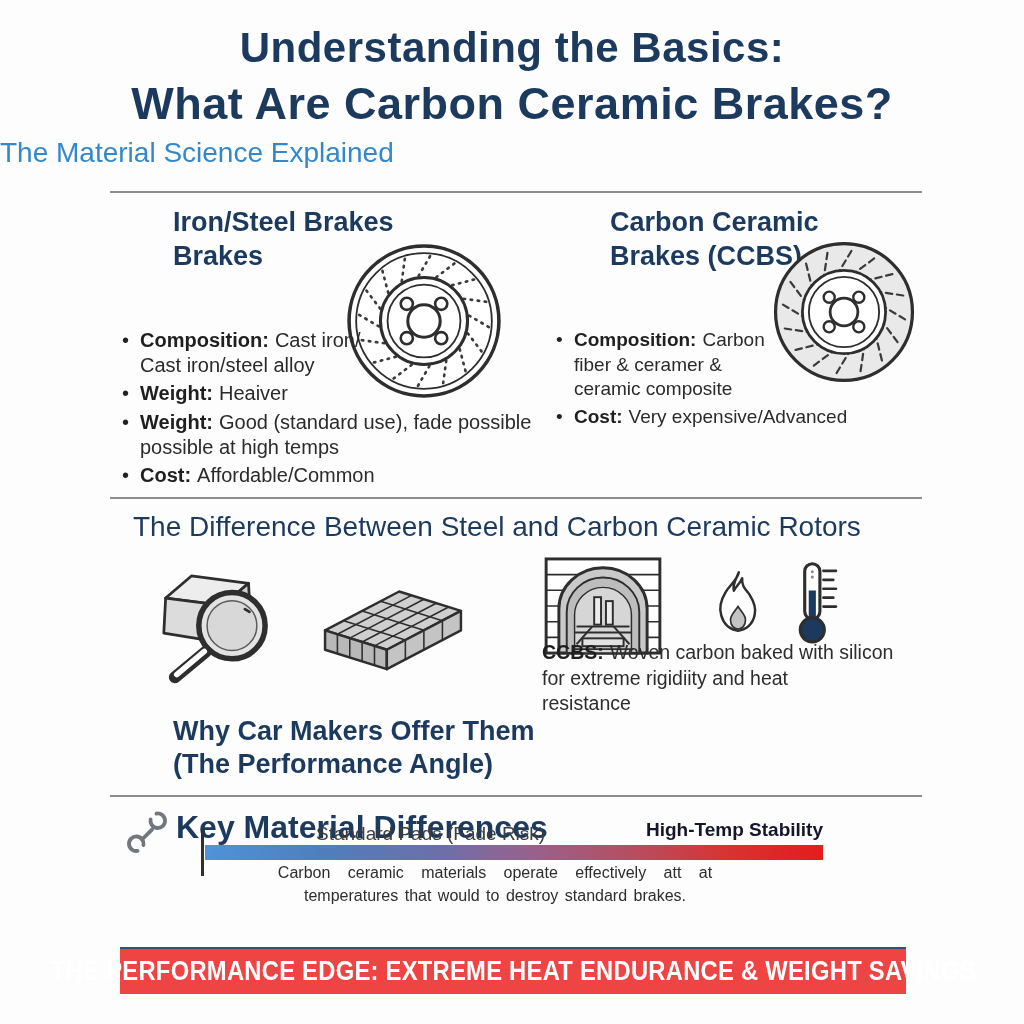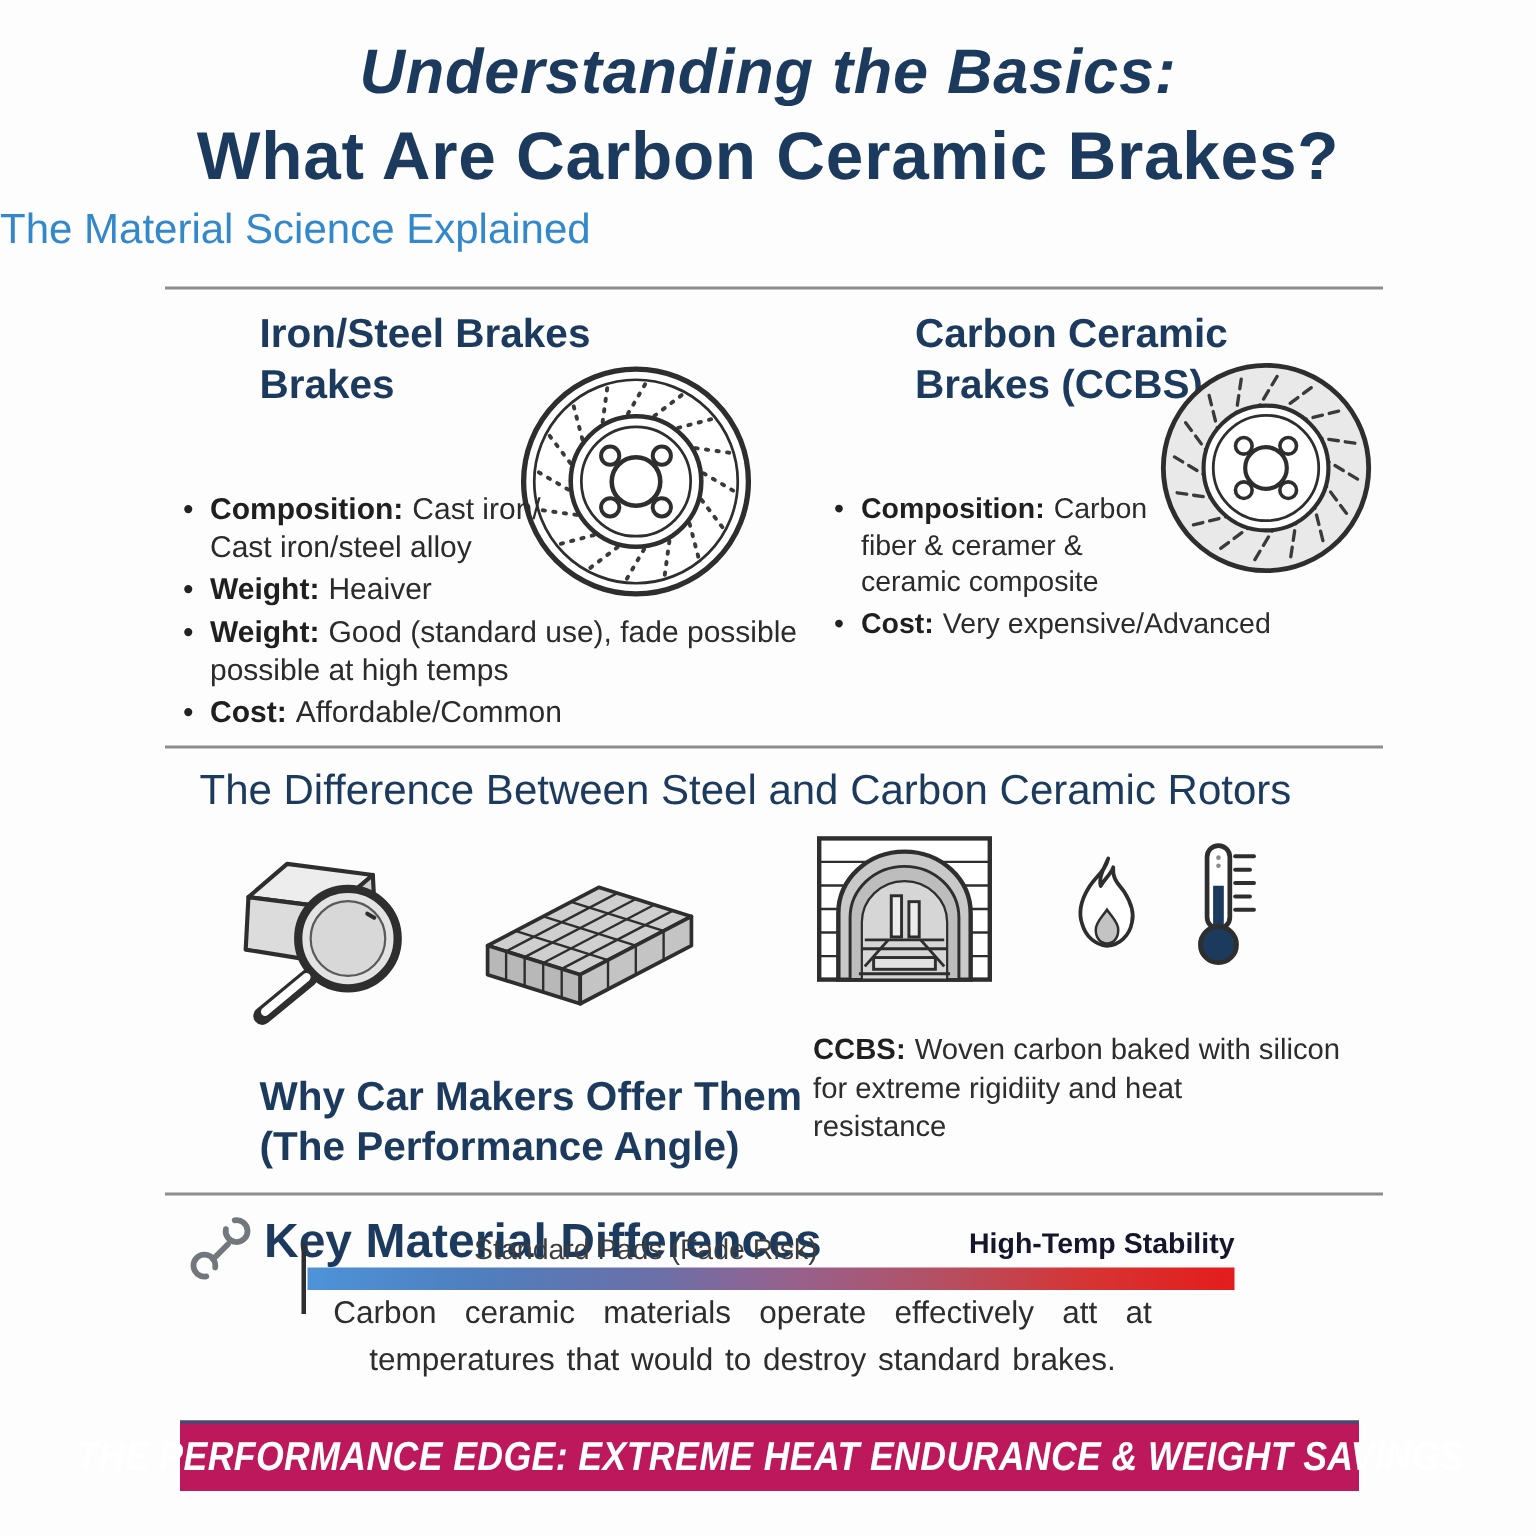--- a/index.html
+++ b/index.html
@@ -2,56 +2,56 @@
 <html><head>
 <meta charset="utf-8">
 <style>
   html,body{margin:0;padding:0;background:#ffffff;}
   body{font-family:"Liberation Sans",sans-serif;color:#2b2b2b;}
   .page{position:relative;width:1024px;height:1024px;background:#fdfdfd;overflow:hidden;}
   .abs{position:absolute;}
   .navy{color:#1c3a5e;}
   .pre{white-space:pre-line;margin-left:40px;}
 
-  .title1{top:24px;left:0;right:0;text-align:center;font-size:42px;font-weight:700;letter-spacing:0.5px;font-style:italic;}
+  .title1{top:24px;left:0;right:0;text-align:center;font-size:42px;font-weight:700;letter-spacing:0.5px;}
   .title2{top:78px;left:0;right:0;text-align:center;font-size:45px;font-weight:700;letter-spacing:0.5px;}
   .subtitle{top:137px;left:0;right:0;text-align:left;font-size:28px;color:#3388cc;}
 
   .divider{left:110px;width:812px;height:2px;background:#8d8d8d;}
   .d1{top:191px;} .d2{top:497px;} .d3{top:795px;}
 
   .col-heading{font-size:27px;font-weight:700;line-height:1.25;}
   .steel-heading{left:133px;top:206px;}
   .ceramic-heading{left:570px;top:206px;}
 
   .bullets{font-size:20px;line-height:1.26;}
   .steel-bullets{left:118px;top:328px;width:452px;}
   .ceramic-bullets{left:552px;top:328px;width:410px;font-size:19px;line-height:1.3;}
   .bullet{position:relative;padding-left:22px;margin-bottom:3px;}
   .bullet::before{content:"•";position:absolute;left:4px;top:0;color:#222;}
   .blabel{font-weight:700;color:#1f1f1f;margin-right:6px;}
   .blabel:empty{margin-right:0;}
   .btext{white-space:pre-line;}
 
   .mid-heading{left:133px;top:511px;font-size:28px;font-weight:400;}
-  .ccbs-note{left:542px;top:688px;width:410px;font-size:19.5px;line-height:1.32;color:#2d2d2d;}
+  .ccbs-note{left:542px;top:640px;width:410px;font-size:19.5px;line-height:1.32;color:#2d2d2d;}
   .why-heading{left:133px;top:715px;font-size:27px;font-weight:700;line-height:1.22;}
 
   .key-heading{left:176px;top:809px;font-size:32px;font-weight:700;}
   .scale-left{left:316px;top:823px;font-size:19px;color:#3d3d3d;}
   .scale-right{right:201px;top:819px;font-size:19px;font-weight:700;color:#15152c;}
   .scale-tick{left:201px;top:829px;width:3px;height:47px;background:#2f2f2f;}
   .scale-bar{left:205px;top:845px;width:618px;height:15px;
     background:linear-gradient(90deg,#4e93d9 0%,#4f7fbe 18%,#6c6fa8 38%,#96628e 52%,#b45064 68%,#d63434 84%,#e51c1c 100%);}
-  .key-body{left:163px;top:861px;width:664px;text-align:center;font-size:21px;line-height:1.46;color:#2d2d2d;}
+  .key-body{left:163px;top:861px;width:664px;text-align:center;font-size:16px;line-height:1.46;color:#2d2d2d;}
   .key-body .l1{word-spacing:13px;display:block;}
   .key-body .l2{word-spacing:2px;display:block;}
 
-  .banner{left:120px;top:947px;width:786px;height:45px;background:#be185d;border-top:2px solid #35517a;
-    display:flex;align-items:center;justify-content:center;font-style:italic;}
+  .banner{left:120px;top:947px;width:786px;height:45px;background:#ef4444;border-top:2px solid #35517a;
+    display:flex;align-items:center;justify-content:center;}
   .banner-text{color:#ffffff;font-weight:700;font-size:27px;letter-spacing:0.3px;transform:scaleX(0.88);transform-origin:center;white-space:nowrap;}
 
   svg{display:block;}
 </style>
 </head>
 <body>
 
 <div class="page">
 
   <div class="abs title1 navy">Understanding the Basics:</div>

